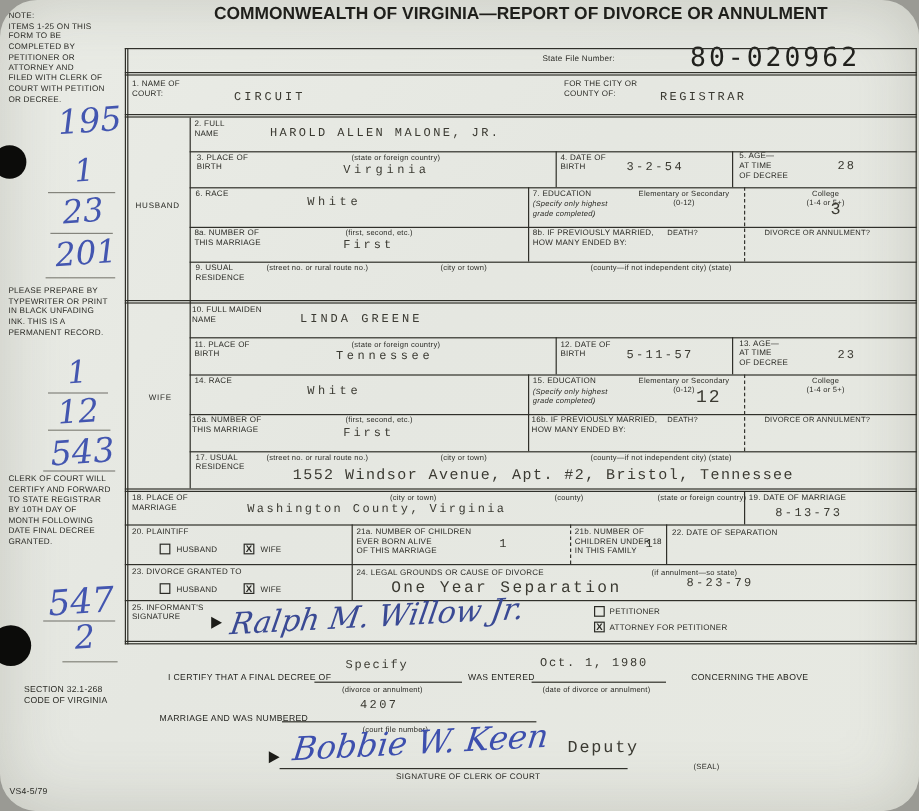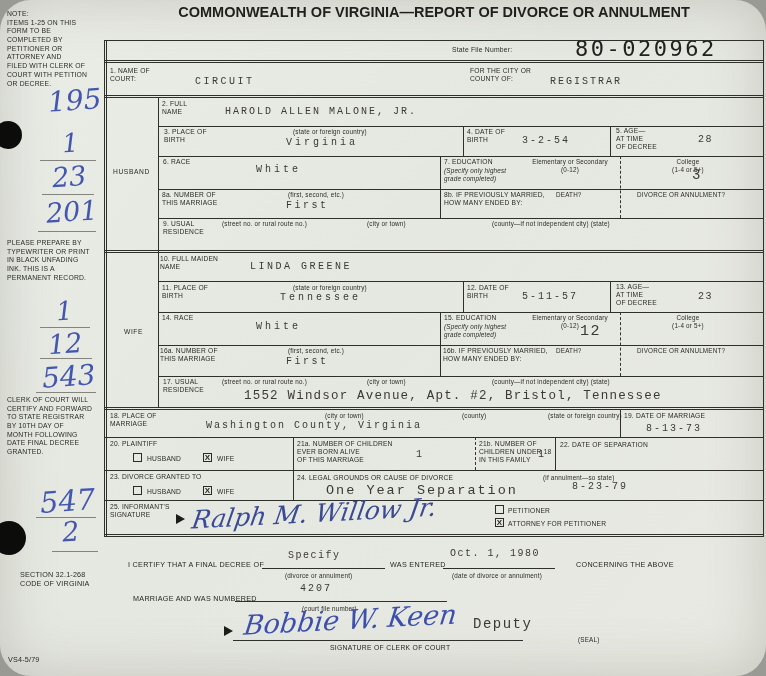--- a/index.html
+++ b/index.html
@@ -262,21 +262,21 @@
 
   <div class="lbl" style="left:110px;top:503px;">25. INFORMANT'S
 SIGNATURE</div>
   <div class="arrow" style="left:176px;top:514px;"></div>
   <div class="script" style="left:192px;top:499px;font-size:25px;color:#3a4a94;transform:rotate(-3deg) skewX(-12deg);">Ralph M. Willow Jr.</div>
   <div class="cb" style="left:495px;top:505px;"></div>
   <div class="lbl" style="left:508px;top:507px;">PETITIONER</div>
   <div class="cb" style="left:495px;top:518px;">X</div>
   <div class="lbl" style="left:508px;top:520px;">ATTORNEY FOR PETITIONER</div>
 
-  <div class="cert" style="left:128px;top:560px;">I CERTIFY THAT A FINAL DECREE OF</div>
+  <div class="cert" style="left:140px;top:560px;">I CERTIFY THAT A FINAL DECREE OF</div>
   <div class="type" style="left:288px;top:550px;letter-spacing:1.5px;">Specify</div>
   <div class="hl thin" style="left:262px;top:568px;width:123px;"></div>
   <div class="lbl sm" style="left:285px;top:572px;">(divorce or annulment)</div>
   <div class="cert" style="left:390px;top:560px;">WAS ENTERED</div>
   <div class="type" style="left:450px;top:548px;letter-spacing:1.5px;">Oct. 1, 1980</div>
   <div class="hl thin" style="left:443px;top:568px;width:112px;"></div>
   <div class="lbl sm" style="left:452px;top:572px;">(date of divorce or annulment)</div>
   <div class="cert" style="left:576px;top:560px;">CONCERNING THE ABOVE</div>
 
   <div class="cert" style="left:133px;top:594px;">MARRIAGE AND WAS NUMBERED</div>

